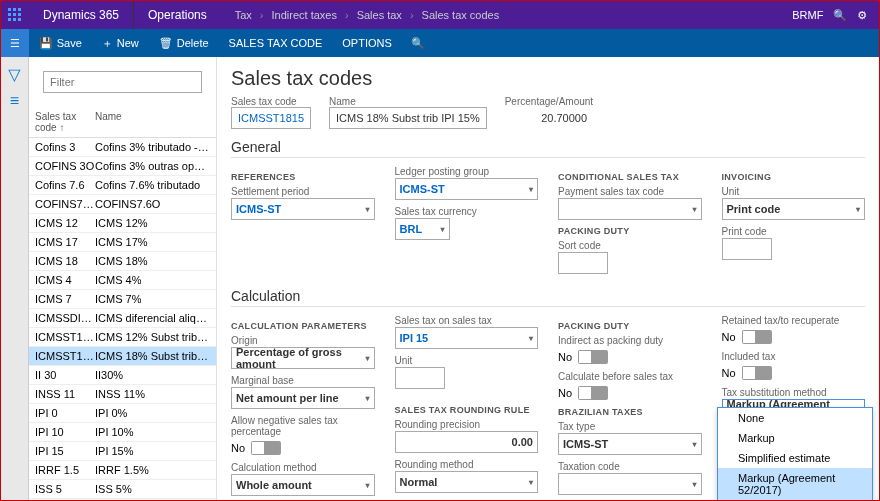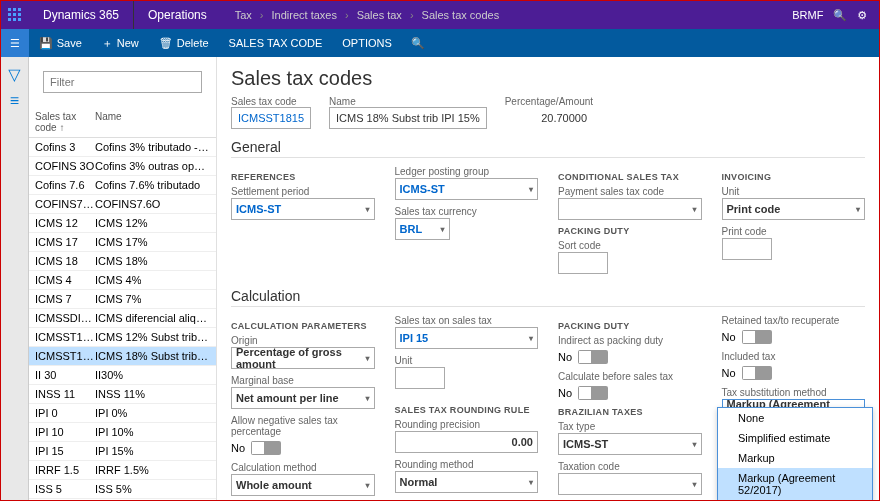--- a/index.html
+++ b/index.html
@@ -367,17 +367,17 @@
         </div>
       </div>
     </div>
 
   </div>
 </div>
 
 <div class="dropdown" style="left:716px; top:406px; width:156px;">
   <div id="dd">
       <div class="opt">None</div>
+      <div class="opt">Markup</div>
       <div class="opt">Simplified estimate</div>
-      <div class="opt">Markup</div>
       <div class="opt hover">Markup (Agreement 52/2017)</div>
     </div>
 </div>
 
 </body></html>

